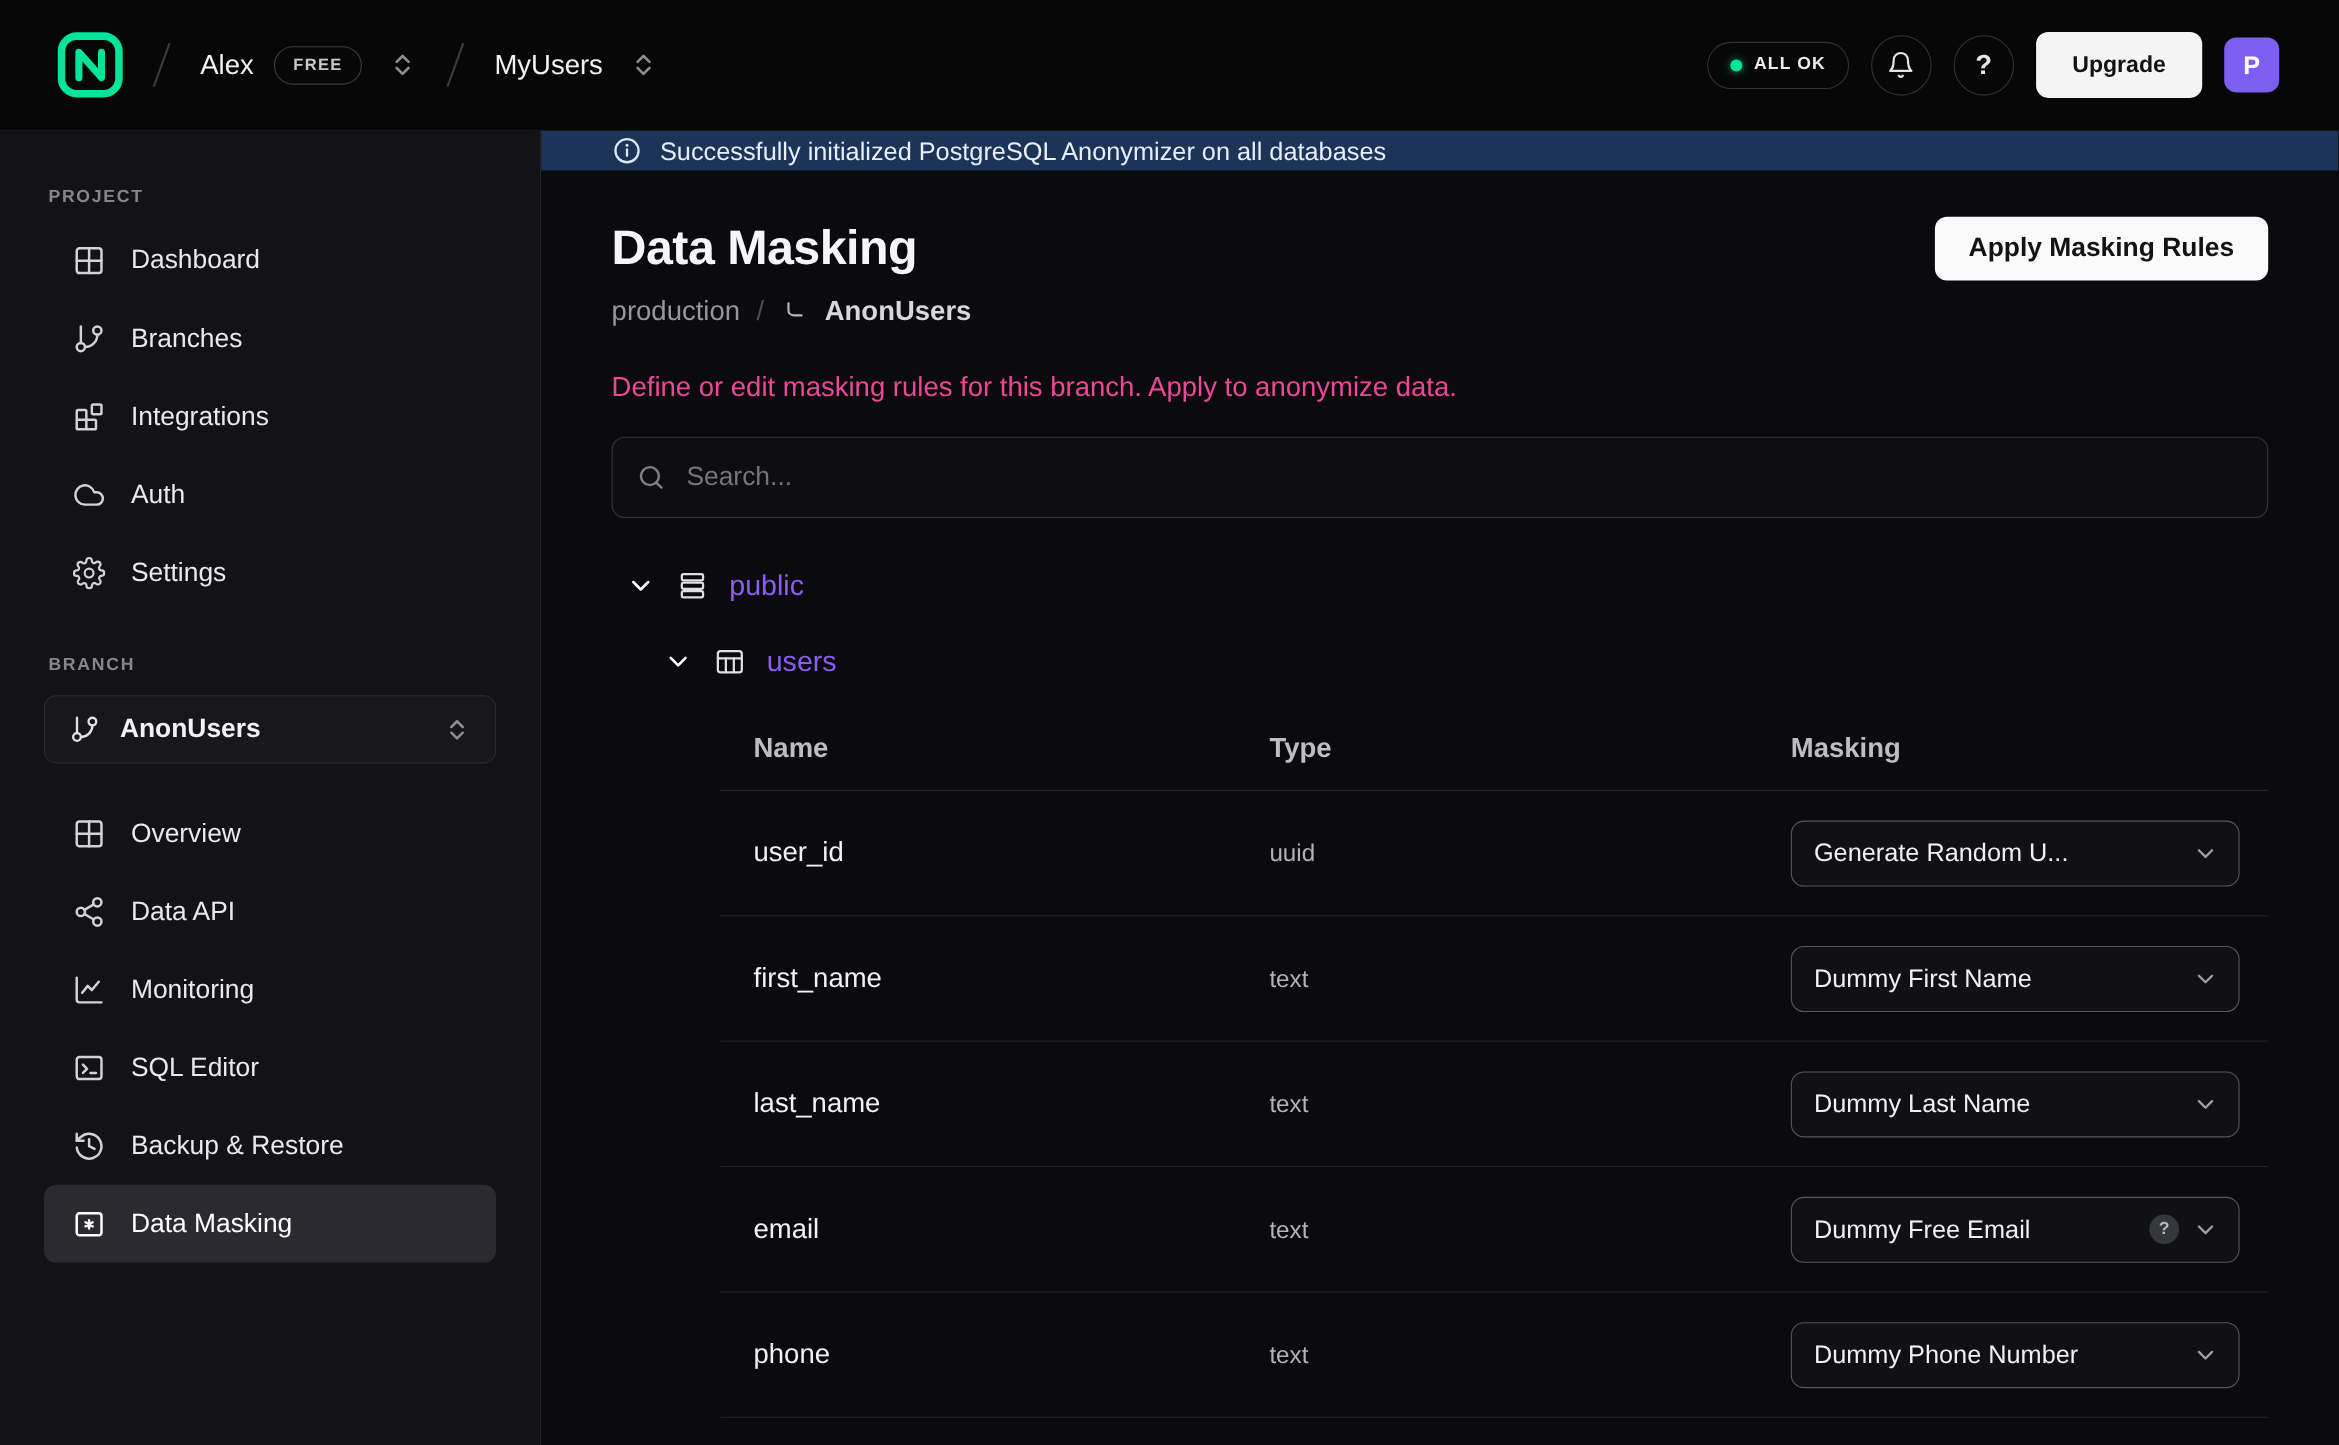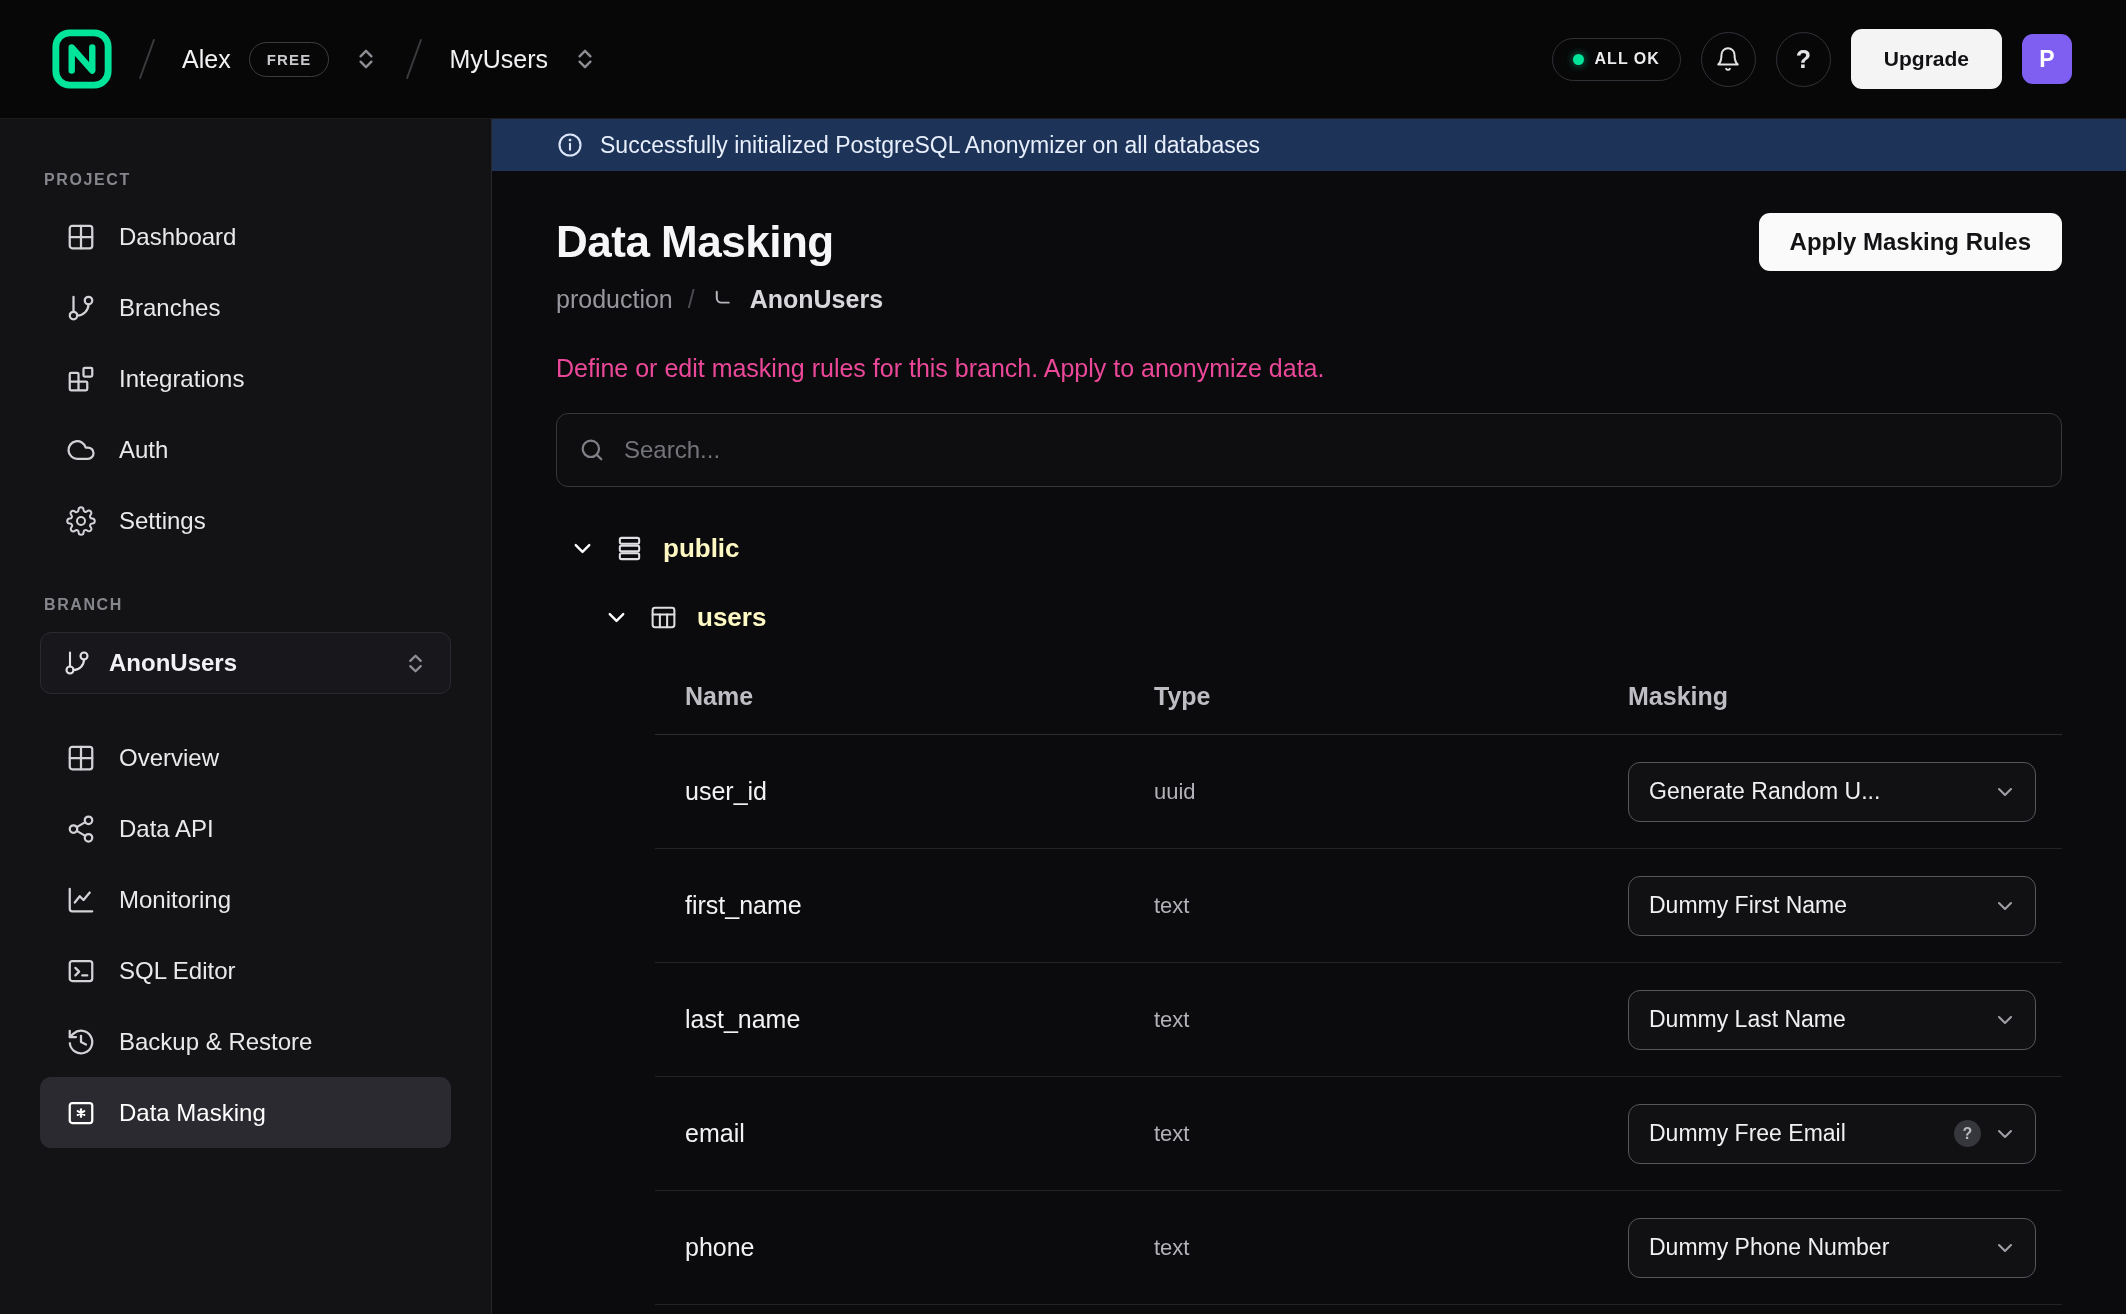--- a/index.html
+++ b/index.html
@@ -85,21 +85,21 @@
     display:flex;align-items:center;gap:18px;padding:0 22px;cursor:pointer;
   }
   .branch-select svg.b-icon{width:28px;height:28px;color:#e2e2e6;}
   .branch-select .b-name{font-size:24px;font-weight:700;color:#f2f2f4;}
   .branch-select .updown{margin-left:auto;}
   .nav.branch-nav{margin-top:28px;}
 
   
   main{flex:1;min-width:0;display:flex;flex-direction:column;background:var(--bg);}
   .banner{
-    height:52px;flex-shrink:0;background:var(--banner-bg);
+    height:36px;flex-shrink:0;background:var(--banner-bg);
     display:flex;align-items:center;gap:16px;padding:0 64px;
     color:#e8effc;font-size:23px;
   }
   .banner svg{width:28px;height:28px;color:#dbe6fa;flex-shrink:0;}
   .page{flex:1;padding:0 64px;overflow:hidden;}
 
   .title-row{margin-top:42px;display:flex;align-items:center;justify-content:space-between;}
   h1{margin:0;font-size:44px;font-weight:700;letter-spacing:-.5px;color:#f6f6f8;}
   .apply-btn{
     height:58px;padding:0 31px;border-radius:11px;border:none;background:#fafafa;
@@ -119,21 +119,21 @@
     display:flex;align-items:center;gap:16px;padding:0 21px;
   }
   .search svg{width:28px;height:28px;color:#808188;flex-shrink:0;}
   .search input{
     flex:1;background:transparent;border:none;outline:none;color:#e8e8ea;
     font-size:24px;font-family:"Liberation Sans",sans-serif;
   }
   .search input::placeholder{color:#74757b;}
 
   .tree{margin-top:46px;}
-  .tree-row{display:flex;align-items:center;gap:19px;font-size:26px;color:#fef9c3;cursor:pointer;font-weight:bold;}
+  .tree-row{display:flex;align-items:center;gap:19px;font-size:26px;color:#8b5cf6;cursor:pointer;}
   .tree-row.schema{padding-left:13px;}
   .tree-row.tbl{padding-left:47px;margin-top:38px;}
   .tree-row svg.chev{width:27px;height:27px;color:#ffffff;}
   .tree-row svg.obj{width:29px;height:29px;color:#dfdfe3;}
 
   .masking-table{margin-left:99px;margin-top:26px;}
   .t-head,.t-row{
     display:grid;grid-template-columns:469px 474px 1fr;align-items:center;
     padding:0 26px 0 30px;
   }

